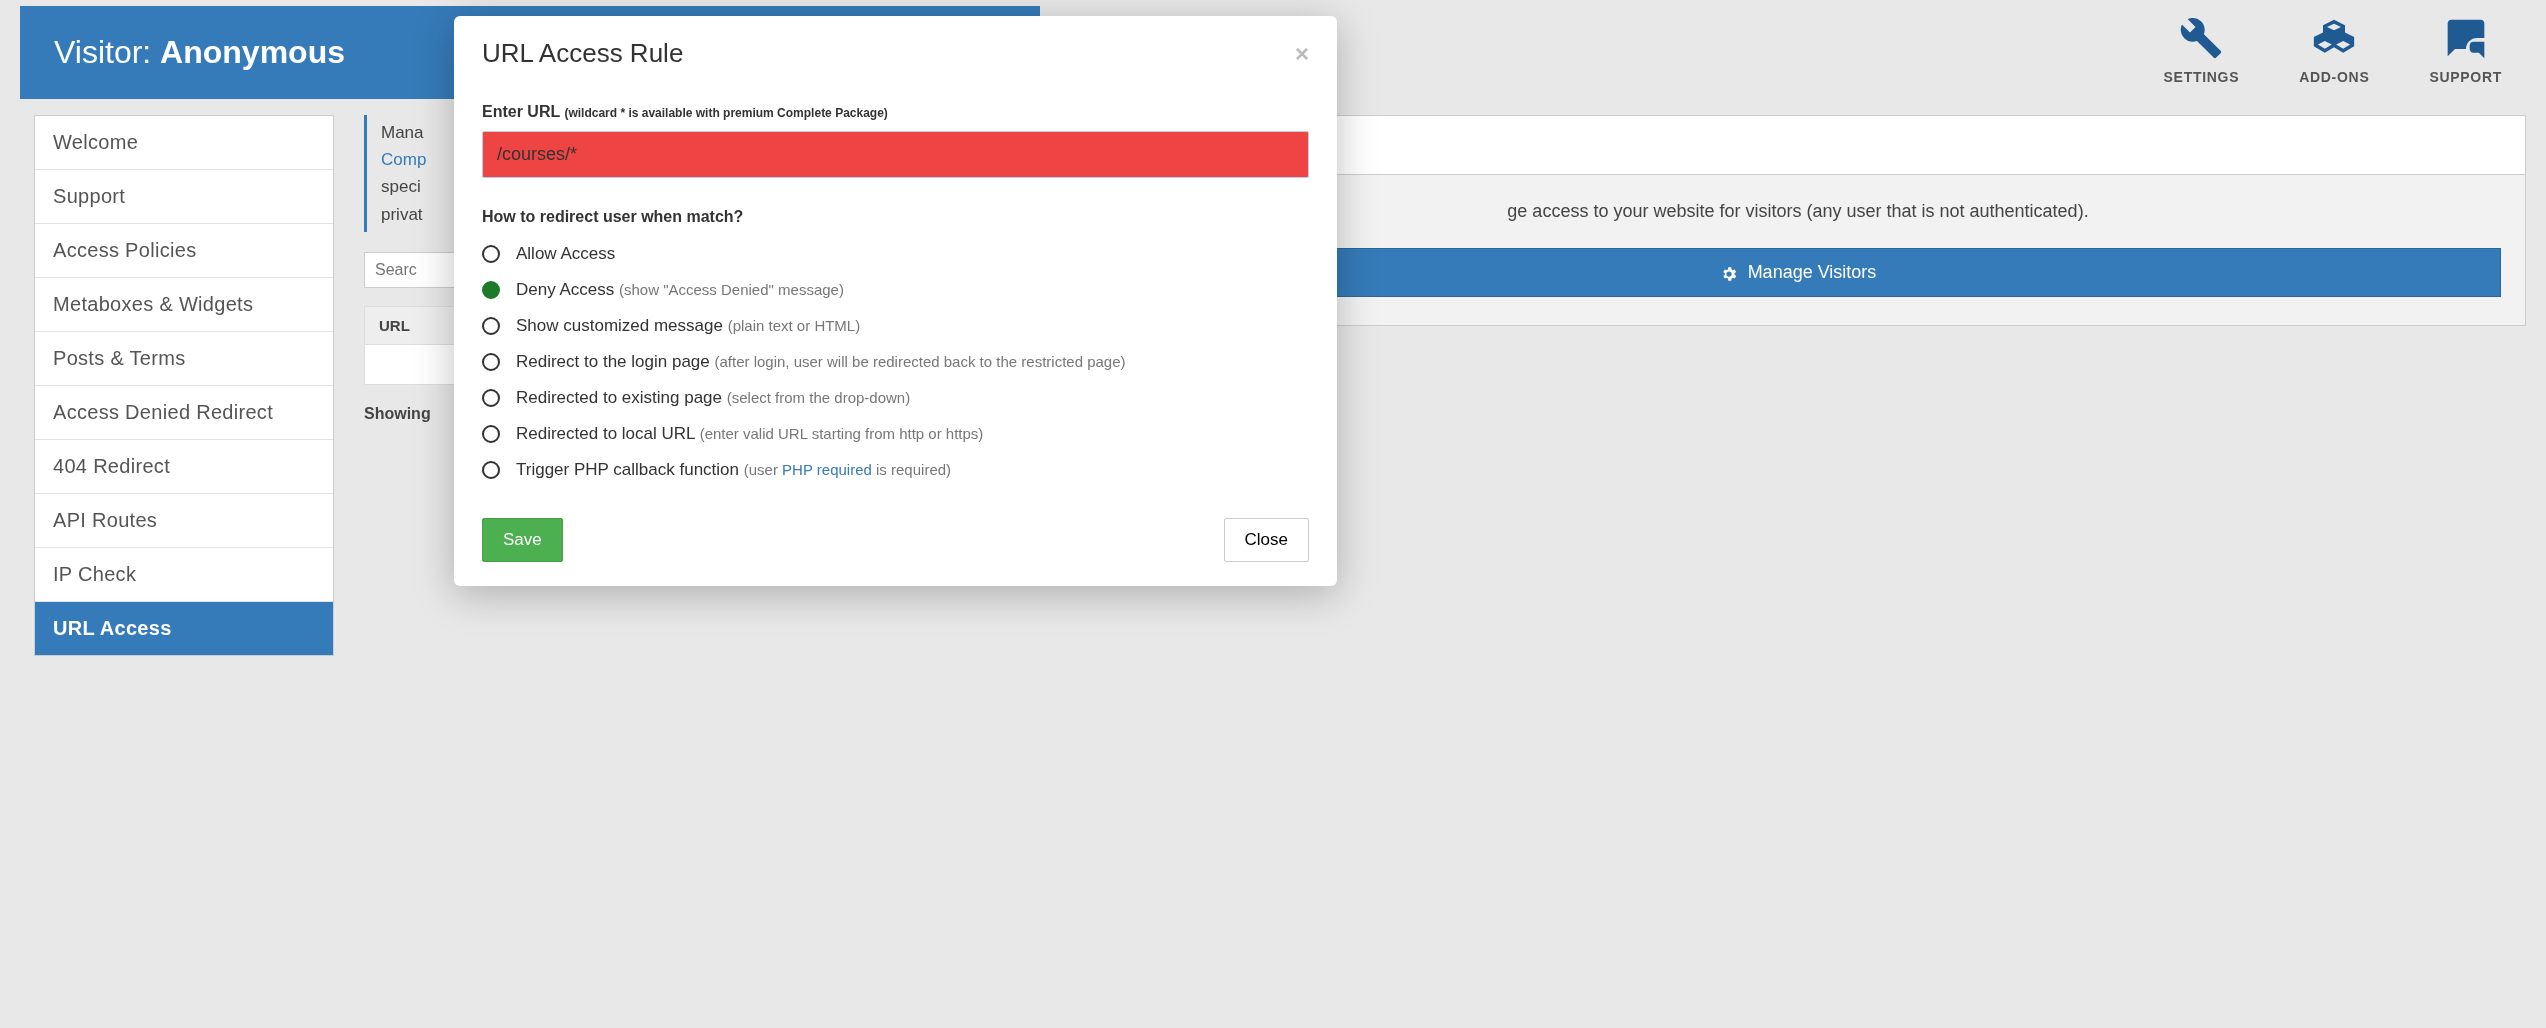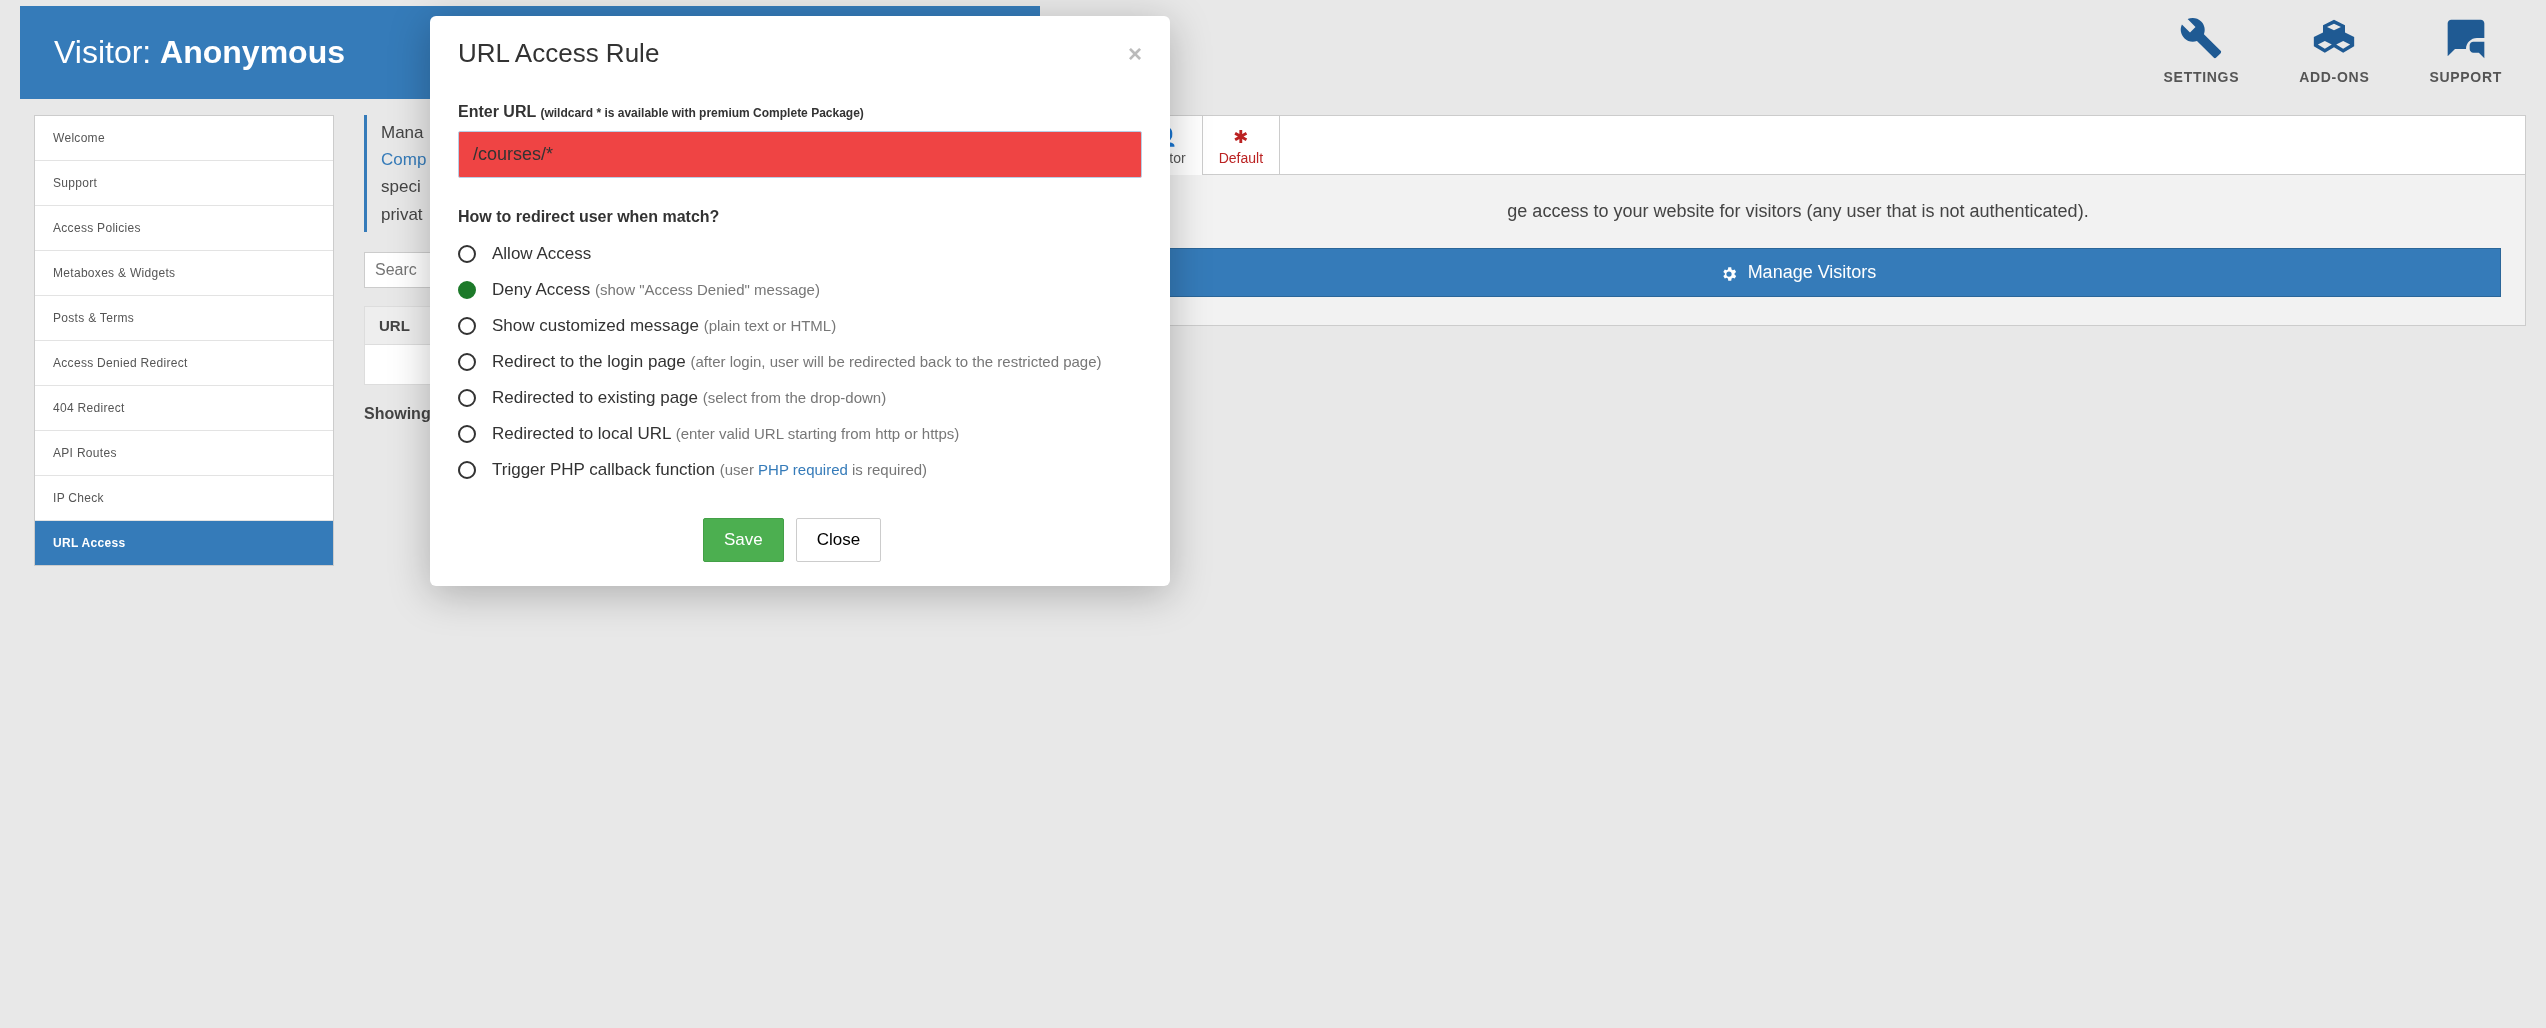--- a/index.html
+++ b/index.html
@@ -33,21 +33,21 @@
   .sidebar {
     width: 300px;
     background: #fff;
     border: 1px solid #ccc;
     margin: 16px 0 0 14px;
   }
   .sidebar-item {
     padding: 15px 18px;
     border-bottom: 1px solid #e3e3e3;
     color: #555;
-    font-size: 12px;
+    font-size: 20px;
     cursor: pointer;
     letter-spacing: 0.3px;
   }
   .sidebar-item:last-child { border-bottom: none; }
   .sidebar-item.active {
     background: #357bb9;
     color: #fff;
     font-weight: 600;
   }
   .main-area {
@@ -166,22 +166,22 @@
 
   
   .modal-backdrop {
     position: fixed;
     inset: 0;
     pointer-events: none;
   }
   .modal {
     position: absolute;
     top: 16px;
-    left: 430px;
-    width: 740px;
+    left: 454px;
+    width: 883px;
     background: #fff;
     border-radius: 6px;
     box-shadow: 0 8px 40px rgba(0,0,0,0.25);
     pointer-events: auto;
   }
   .modal-header {
     display: flex;
     justify-content: space-between;
     align-items: center;
     padding: 22px 28px 10px 28px;
@@ -238,23 +238,23 @@
     cursor: pointer;
   }
   .radio.checked {
     background: #1d7a2a;
     border-color: #1d7a2a;
   }
   .radio-row .muted { color: #777; font-size: 15px; }
   .radio-row a { color: #357bb9; text-decoration: none; font-size: 15px; }
   .modal-footer {
     display: flex;
-    justify-content: center;
+    justify-content: space-between;
     gap: 12px;
-    padding: 20px 44px 24px 28px;
+    padding: 20px 28px 24px 28px;
   }
   .btn {
     padding: 11px 20px;
     font-size: 17px;
     border: 1px solid #ccc;
     background: #fff;
     cursor: pointer;
     border-radius: 2px;
   }
   .btn-save {

